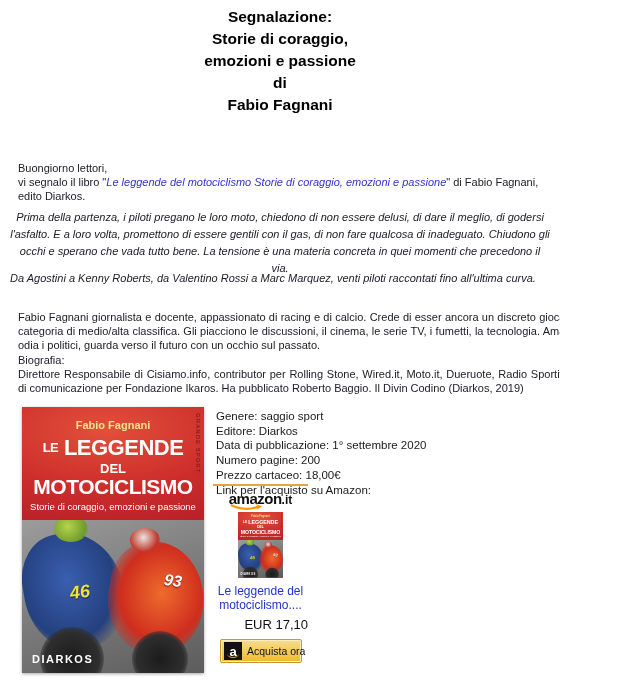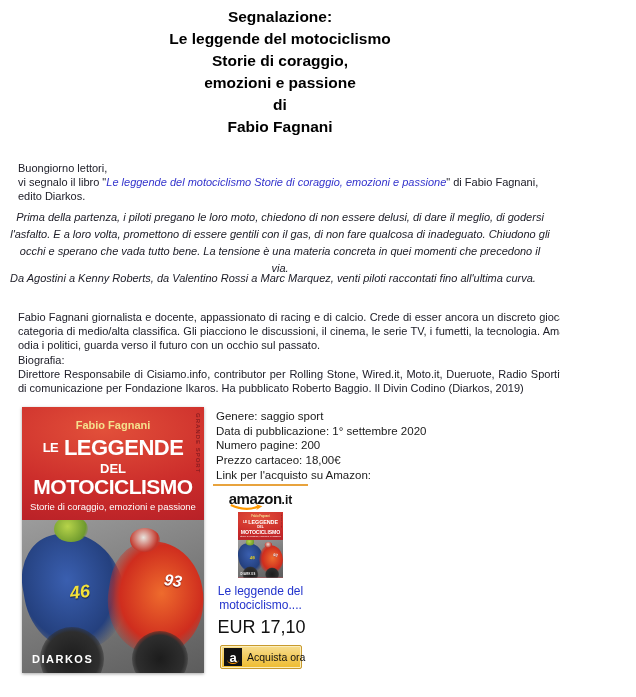--- a/index.html
+++ b/index.html
@@ -79,40 +79,39 @@
   
   .az-widget { position:absolute; left:213px; top:81px; width:95px;
                border-top:2px solid #e8a33d; text-align:center; }
   .az-logo { display:inline-block; margin-top:4px; position:relative; cursor:pointer; }
   .az-word { font-weight:bold; font-size:15px; color:#111; letter-spacing:-0.5px; }
   .az-tld  { font-weight:bold; font-size:12px; color:#111; }
   .az-smile { position:absolute; left:1px; bottom:-4px; width:34px; height:9px; }
   .az-thumb { margin:4px auto 0 auto; width:45px; height:66px; overflow:hidden; cursor:pointer; }
   .az-thumb .cover { transform:scale(0.2473); transform-origin:0 0; box-shadow:none; }
   .az-link { margin-top:6px; font-size:12px; line-height:14px; color:#2233cc; cursor:pointer; }
-  .az-price { margin-top:5px; text-align:center; margin-left:2px; font-size:18px; color:#111; }
+  .az-price { margin-top:5px; text-align:right; margin-left:2px; font-size:13px; color:#111; }
   .buy-btn { margin-top:7px; margin-left:7px; width:82px; height:24px; display:flex; align-items:center;
              gap:5px; padding-left:3px; box-sizing:border-box; cursor:pointer;
              background:linear-gradient(#f7dd8f, #eebb2e); border:1px solid #c89a2e; border-radius:2px;
              box-shadow:inset 0 0 0 1px #fbeebe; }
   .a-badge { width:18px; height:18px; background:#111; color:#fff; font-weight:bold; font-size:13px;
              display:flex; align-items:center; justify-content:center; position:relative; flex:0 0 auto; }
   .a-badge::after { content:''; position:absolute; left:3px; right:3px; bottom:2px; height:4px;
                     border:solid #f90; border-width:0 0 1.5px 0;
                     border-radius:0 0 60% 60% / 0 0 100% 100%; }
   .buy-label { font-size:10.5px; color:#111; white-space:nowrap; }
 </style>
 </head>
 <body>
 
 <div class="page">
 
   <div class="header">
     <div>Segnalazione:</div>
-    <div>Le leggende del motociclismo</div>
     <div>Storie di coraggio,</div>
     <div>emozioni e passione</div>
     <div>di</div>
     <div>Fabio Fagnani</div>
   </div>
 
   <div class="intro">
     <div>Buongiorno lettori,</div>
     <div><span>vi segnalo il libro "</span><span class="book-title-inline">Le leggende del motociclismo Storie di coraggio, emozioni e passione</span><span>" di Fabio Fagnani, edito Diarkos.</span></div>
   </div>
@@ -145,20 +144,21 @@
         <div class="tire tire-l"></div>
         <div class="tire tire-r"></div>
         <div class="num-left">46</div>
         <div class="num-right">93</div>
         <div class="cover-publisher">DIARKOS</div>
       </div>
     </div>
 
     <div class="details">
       <div>Genere: saggio sport</div>
+      <div>Editore: Diarkos</div>
       <div>Data di pubblicazione: 1° settembre 2020</div>
       <div>Numero pagine: 200</div>
       <div>Prezzo cartaceo: 18,00€</div>
       <div>Link per l'acquisto su Amazon:</div>
     </div>
 
     <div class="az-widget">
       <div class="az-logo">
         <span class="az-word">amazon</span><span class="az-tld">.it</span>
         <svg class="az-smile" viewBox="0 0 40 10">

